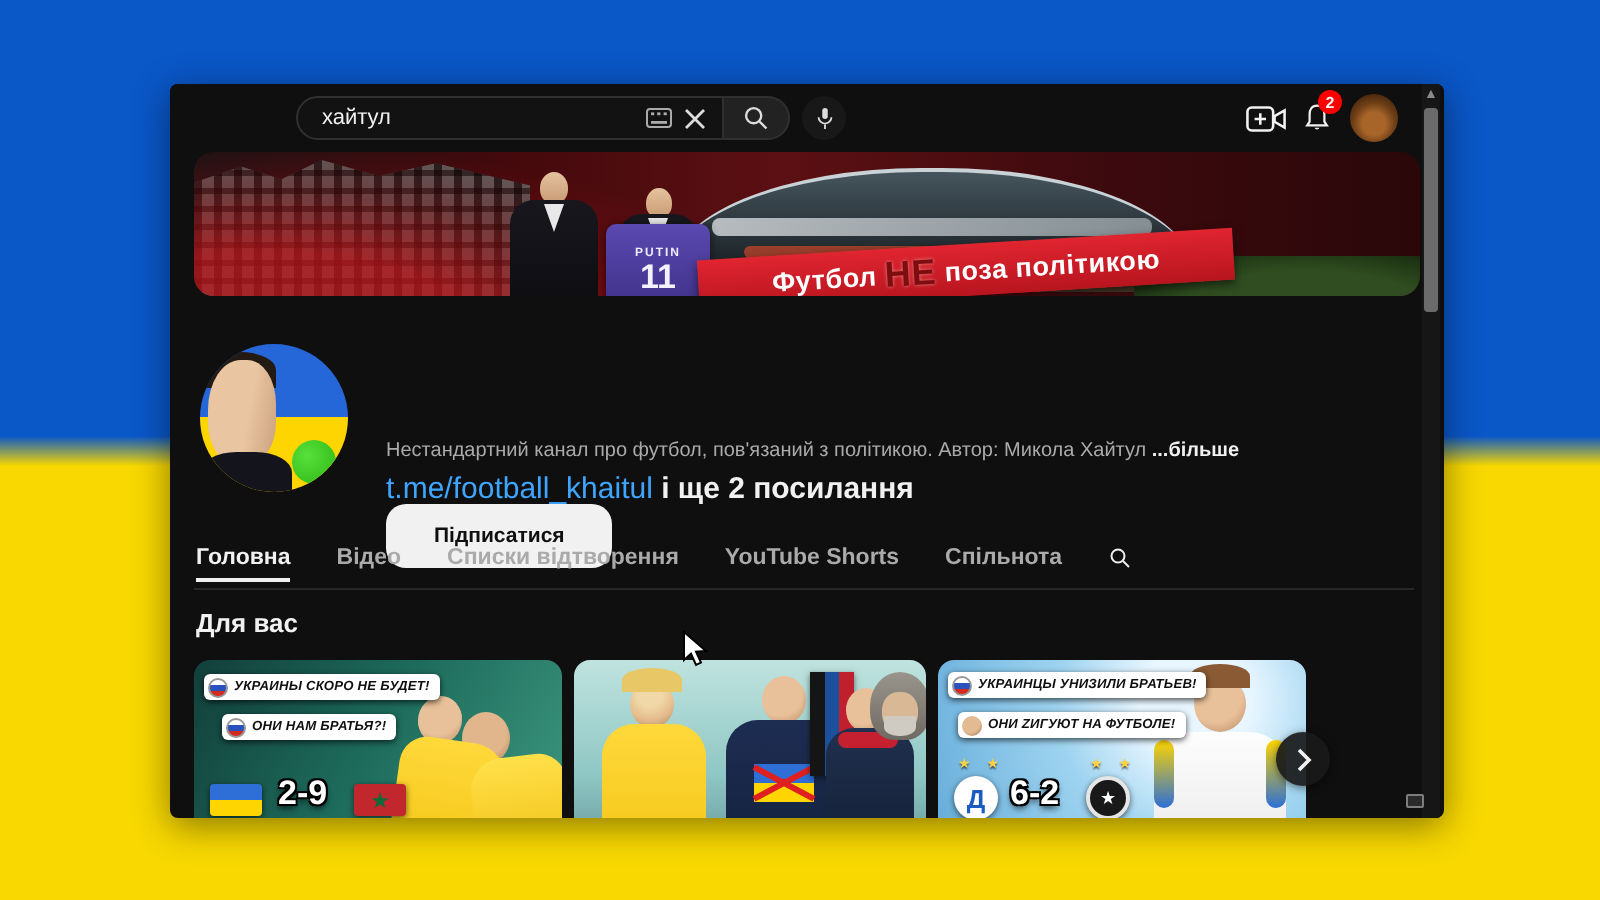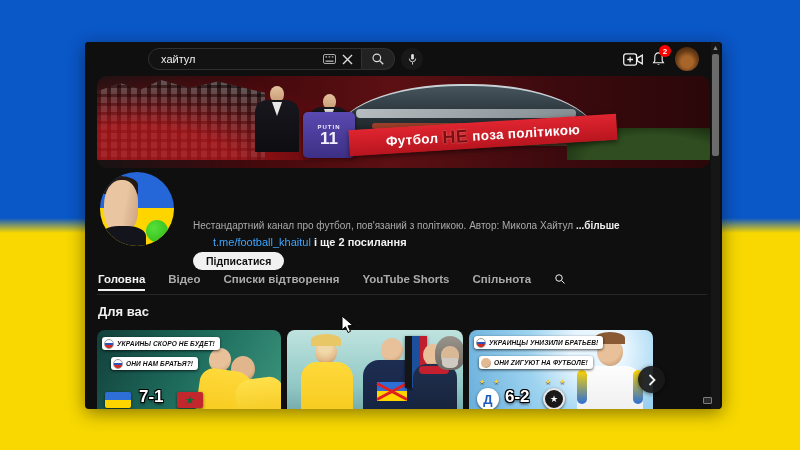--- a/index.html
+++ b/index.html
@@ -38,21 +38,21 @@
     position:absolute; left:574px; top:3px; min-width:12px; height:12px; border-radius:6px;
     background:#f00; color:#fff; font-size:8px; font-weight:700;
     display:flex; align-items:center; justify-content:center; padding:0 2px; z-index:3;
   }
   .avatar-sm {
     position:absolute; left:590px; top:5px; width:24px; height:24px; border-radius:50%;
     background:radial-gradient(circle at 50% 62%, #a8652a 0 30%, #6e3f17 55%, #2a1506 100%);
   }
   
   .banner {
-    position:absolute; left:12px; top:34px; width:613px; height:92px; border-radius:10px;
+    position:absolute; left:12px; top:34px; width:613px; height:72px; border-radius:10px;
     overflow:hidden;
     background:linear-gradient(90deg,#181314 0%,#44090c 26%,#5c1013 48%,#3c0a0e 75%,#2a0709 100%);
   }
   .bn-build {
     position:absolute; left:0; top:4px; width:168px; height:80px;
     background-color:#3d3d3d;
     background-image:
       repeating-linear-gradient(0deg, rgba(0,0,0,.55) 0 3px, transparent 3px 9px),
       repeating-linear-gradient(90deg, rgba(15,15,15,.65) 0 4px, rgba(140,140,140,.4) 4px 10px);
     clip-path:polygon(0 14%,14% 4%,26% 12%,38% 0,55% 10%,72% 2%,100% 16%,100% 100%,0 100%);
@@ -96,26 +96,26 @@
     background:linear-gradient(180deg,#2566d8 0 49%,#ffd500 49% 100%); overflow:hidden;
   }
   .av-face { position:absolute; left:4px; top:8px; width:34px; height:52px; border-radius:48% 42% 40% 40%; background:linear-gradient(100deg,#e9c5a2 58%,#caa07c 100%); }
   .av-hair { position:absolute; left:2px; top:4px; width:36px; height:18px; border-radius:50% 50% 0 0; background:#241a14; }
   .av-body { position:absolute; left:0; bottom:-6px; width:46px; height:26px; border-radius:40% 40% 0 0; background:#14141c; }
   .av-ball { position:absolute; right:6px; bottom:4px; width:22px; height:22px; border-radius:50%; background:radial-gradient(circle at 35% 35%, #57e03a, #2db515); }
   .ch-name { position:absolute; left:108px; top:131px; color:#f1f1f1; font-size:23px; font-weight:700; letter-spacing:.2px; }
   .ch-meta { position:absolute; left:108px; top:162px; color:#aaa; font-size:11px; }
   .ch-desc { position:absolute; left:108px; top:178px; color:#aaa; font-size:10px; white-space:nowrap; }
   .ch-more { color:#f1f1f1; font-weight:700; }
-  .ch-links { position:absolute; left:108px; top:194px; font-size:11px;margin-left:20px; }
+  .ch-links { position:absolute; left:108px; top:194px; font-size:15px; }
   .ch-link { color:#3ea6ff; }
   .ch-links-more { color:#f1f1f1; font-weight:700; }
   .sub-btn {
-    position:absolute; left:108px; top:210px; height:18px; border-radius:10px; border:none;
-    background:#f1f1f1; color:#0f0f0f; font-size:10.5px; font-weight:600; padding:0 13px;
+    position:absolute; left:108px; top:210px; height:32px; border-radius:10px; border:none;
+    background:#f1f1f1; color:#0f0f0f; font-size:10.5px; font-weight:600; padding:0 24px;
     font-family:"Liberation Sans", sans-serif; display:flex; align-items:center;
   }
   
   .tabs { position:absolute; left:13px; top:228px; display:flex; align-items:center; gap:23px; height:24px; }
   .tab { color:#aaa; font-size:11.5px; font-weight:700; position:relative; padding-bottom:6px; }
   .tab.active { color:#f1f1f1; }
   .tab.active::after { content:""; position:absolute; left:0; right:0; bottom:0px; height:2px; background:#f1f1f1; }
   .tabs-sep { position:absolute; left:12px; top:252px; width:610px; height:1px; background:#272727; }
   .section-title { position:absolute; left:13px; top:262px; color:#f1f1f1; font-size:13px; font-weight:700; }
   
@@ -282,21 +282,21 @@
     <div class="p-shirt-y" style="left:140px;top:48px;width:48px;height:56px;border-radius:16px 14px 0 0;transform:rotate(-7deg);background:linear-gradient(180deg,#ffe04a,#f0bf10);"></div>
     <div class="pill-badge" style="left:5px;top:7px;">
       <div class="flag-ru-c"></div>
       <span>УКРАИНЫ СКОРО НЕ БУДЕТ!</span>
     </div>
     <div class="pill-badge" style="left:14px;top:27px;">
       <div class="flag-ru-c"></div>
       <span>ОНИ НАМ БРАТЬЯ?!</span>
     </div>
     <div class="flag-rect flag-ua" style="left:8px;top:62px;"></div>
-    <div class="score" style="left:42px;top:57px;">7-1</div>
+    <div class="score" style="left:42px;top:57px;">2-9</div>
     <div class="flag-rect flag-ma" style="left:80px;top:62px;">
         <span>★</span>
       </div>
   </div>
 
   <div class="thumb t2">
     <div class="p-head" style="left:28px;top:10px;width:22px;height:24px;background:radial-gradient(circle at 45% 30%, #f0d8a8 0 30%, #e5bd8e 60%, #b08457 100%);"></div>
     <div style="position:absolute;left:24px;top:4px;width:30px;height:12px;border-radius:50% 50% 0 0;background:#e8c766;"></div>
     <div class="p-shirt-y" style="left:14px;top:32px;width:52px;height:72px;border-radius:16px 16px 0 0;"></div>
     <div class="p-head" style="left:94px;top:8px;width:22px;height:24px;"></div>

